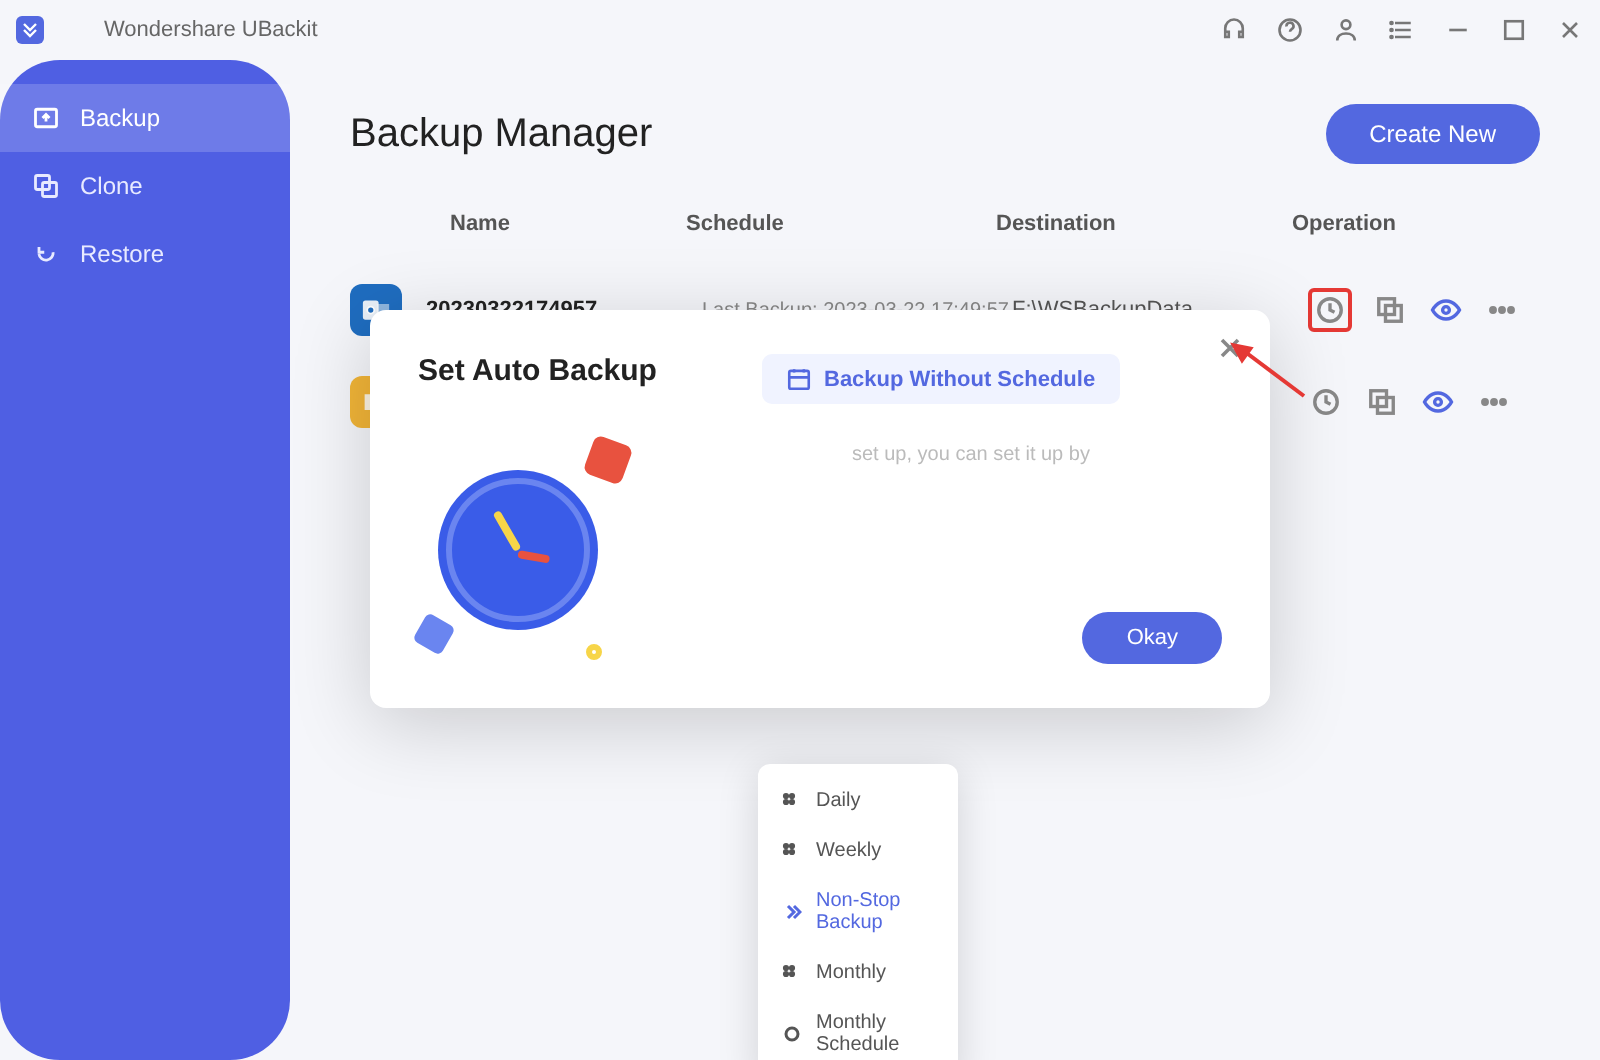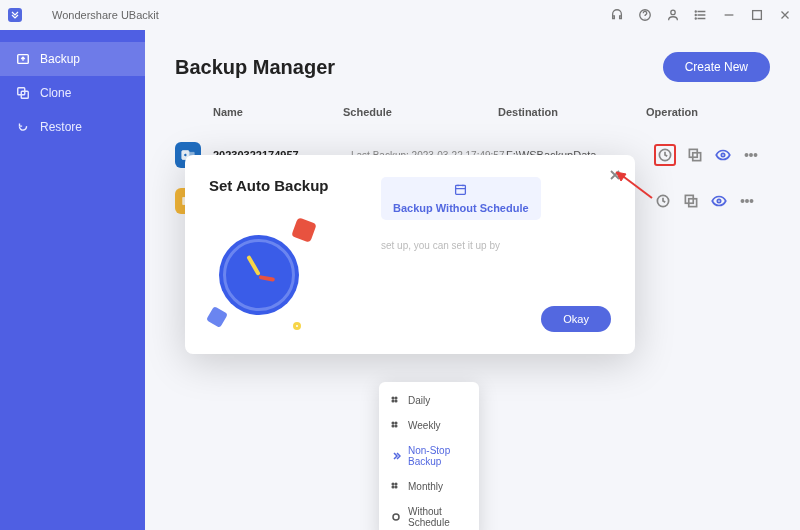--- a/index.html
+++ b/index.html
@@ -7,33 +7,33 @@
 
 .titlebar { height: 30px; display: flex; align-items: center; padding: 0 8px; background: #f5f6fa; position: relative; z-index: 5; }
 .titlebar .logo { width: 14px; height: 14px; background: #5368e0; border-radius: 3px; margin-right: 6px; display:flex;align-items:center;justify-content:center;}
 .titlebar .logo svg{width:10px;height:10px;}
 .titlebar .title { font-size: 11px; color: #666; margin-left: 24px; }
 .titlebar .right { margin-left: auto; display: flex; gap: 14px; align-items: center; }
 .titlebar .ic { width: 14px; height: 14px; display: flex; align-items: center; justify-content: center; cursor: pointer; }
 .titlebar svg { stroke: #777; fill: none; stroke-width: 1.5; }
 
 .app { display: flex; height: 500px; }
-.sidebar { width: 145px; background: #4f5fe3; color: #fff; padding-top: 12px; }
+.sidebar { width: 145px; background: #4f5fe3; color: #fff; padding-top: 12px; border-radius: 30px; }
 .side-item { display: flex; align-items: center; gap: 10px; padding: 10px 16px; font-size: 12px; color: #e8eaff; cursor: pointer; }
 .side-item.active { background: rgba(255,255,255,0.18); color: #fff; }
 .side-item .si { width: 14px; height: 14px; display:flex;align-items:center;justify-content:center;}
 .side-item svg { stroke: currentColor; fill: none; stroke-width: 1.6; }
 
 .main { flex: 1; background: #f5f6fa; padding: 0 30px; position: relative; }
 .header { display: flex; align-items: center; justify-content: space-between; padding: 22px 0 18px; }
-.header h1 { font-size: 20px; font-weight: 700; color: #222; }
+.header h1 { font-size: 20px; font-weight: 400; color: #222; }
 .create-btn { background: #5368e0; color: #fff; font-size: 12px; padding: 8px 22px; border-radius: 18px; border: none; cursor: pointer; text-align: center; }
 
 .cols { display: flex; padding: 6px 0 14px 38px; font-size: 11px; font-weight: 600; color: #555; }
-.col-name { width: 130px; }
+.col-name { width: 118px; margin-left: 12px; }
 .col-sched { width: 155px; }
 .col-dest { width: 148px; }
 .col-op { }
 
 .row { display: flex; align-items: center; padding: 10px 0; font-size: 11px; color: #333; }
 .row .icon-cell { width: 38px; display: flex; align-items: center; justify-content: flex-start; }
 .app-icon { width: 26px; height: 26px; border-radius: 6px; display:flex; align-items:center; justify-content:center;}
 .app-icon.outlook { background: #1f6dc0; }
 .app-icon.folder { background: #f2b538; }
 .app-icon svg { stroke:#fff; fill:#fff; }
@@ -57,23 +57,23 @@
 .clock-illust { margin-top: 26px; width: 110px; height: 110px; position:relative; }
 .clock { width: 80px; height: 80px; background: #3a5ce8; border-radius: 50%; position:absolute; left:10px; top:15px; display:flex;align-items:center;justify-content:center;}
 .clock::after{content:"";position:absolute;width:66px;height:66px;border-radius:50%;border:3px solid #6a85f0;}
 .hand1{position:absolute;width:4px;height:22px;background:#f7d548;border-radius:2px;transform:rotate(-30deg);transform-origin:bottom center;top:18px;left:38px;}
 .hand2{position:absolute;width:4px;height:16px;background:#e8523f;border-radius:2px;transform:rotate(100deg);transform-origin:bottom center;top:26px;left:38px;}
 .cube{position:absolute;width:20px;height:20px;background:#e8523f;transform:rotate(20deg);border-radius:4px;top:0;right:5px;}
 .cube2{position:absolute;width:16px;height:16px;background:#6a85f0;transform:rotate(30deg);border-radius:3px;bottom:5px;left:0;}
 .ring{position:absolute;width:8px;height:8px;border:3px solid #f7d548;border-radius:50%;bottom:0;right:18px;}
 
 .modal-right { flex:1; }
-.chip { display:inline-flex; align-items:center; gap:6px; background:#f0f3ff; border-radius:5px; padding:6px 12px; font-size:11px; color:#5368e0; font-weight:600; cursor:pointer;flex-direction:column;}
+.chip { display:inline-flex; align-items:center; gap:6px; background:#f0f3ff; border-radius:5px; padding:6px 12px; font-size:11px; color:#5368e0; font-weight:600; cursor:pointer;}
 .chip svg{stroke:#5368e0;fill:none;stroke-width:1.6;width:13px;height:13px;}
-.hint { font-size: 10px; color: #bbb; margin-top: 20px; }
+.hint { font-size: 10px; color: #bbb; margin-top: 20px; margin-left: 45px; }
 .okay { position:absolute; right:24px; bottom:22px; background:#5368e0; color:#fff; border:none; border-radius:14px; padding:7px 22px; font-size:11px; cursor:pointer;}
 
 
 .dropdown { position:absolute; top:382px; left:379px; width:100px; background:#fff; border-radius:6px; box-shadow:0 4px 20px rgba(0,0,0,0.15); padding: 6px 0; z-index:30; }
 .dd-item { display:flex; align-items:center; gap:7px; padding: 7px 12px; font-size:10px; color:#555; cursor:pointer;}
 .dd-item.sel { color:#5368e0; }
 .dd-item .di{width:10px;height:10px;display:flex;align-items:center;justify-content:center;}
 .dd-item svg{stroke:currentColor;fill:none;stroke-width:1.5;width:10px;height:10px;}
 
 
@@ -337,21 +337,21 @@
         </svg>
       </span>
       <span>Monthly</span>
     </div>
   <div class="dd-item">
       <span class="di">
         <svg viewBox="0 0 10 10">
           <circle cx="5" cy="5" r="3"></circle>
         </svg>
       </span>
-      <span>Without Schedule</span>
+      <span>Monthly Schedule</span>
     </div>
 
 </div>
 
 <div class="arrow">
   <svg width="40" height="30" viewBox="0 0 40 30">
       <path d="M38 28 L6 4" stroke-width="2" fill="none"></path>
       <path d="M2 2 L12 4 L7 11 Z"></path>
     </svg>
 </div>

